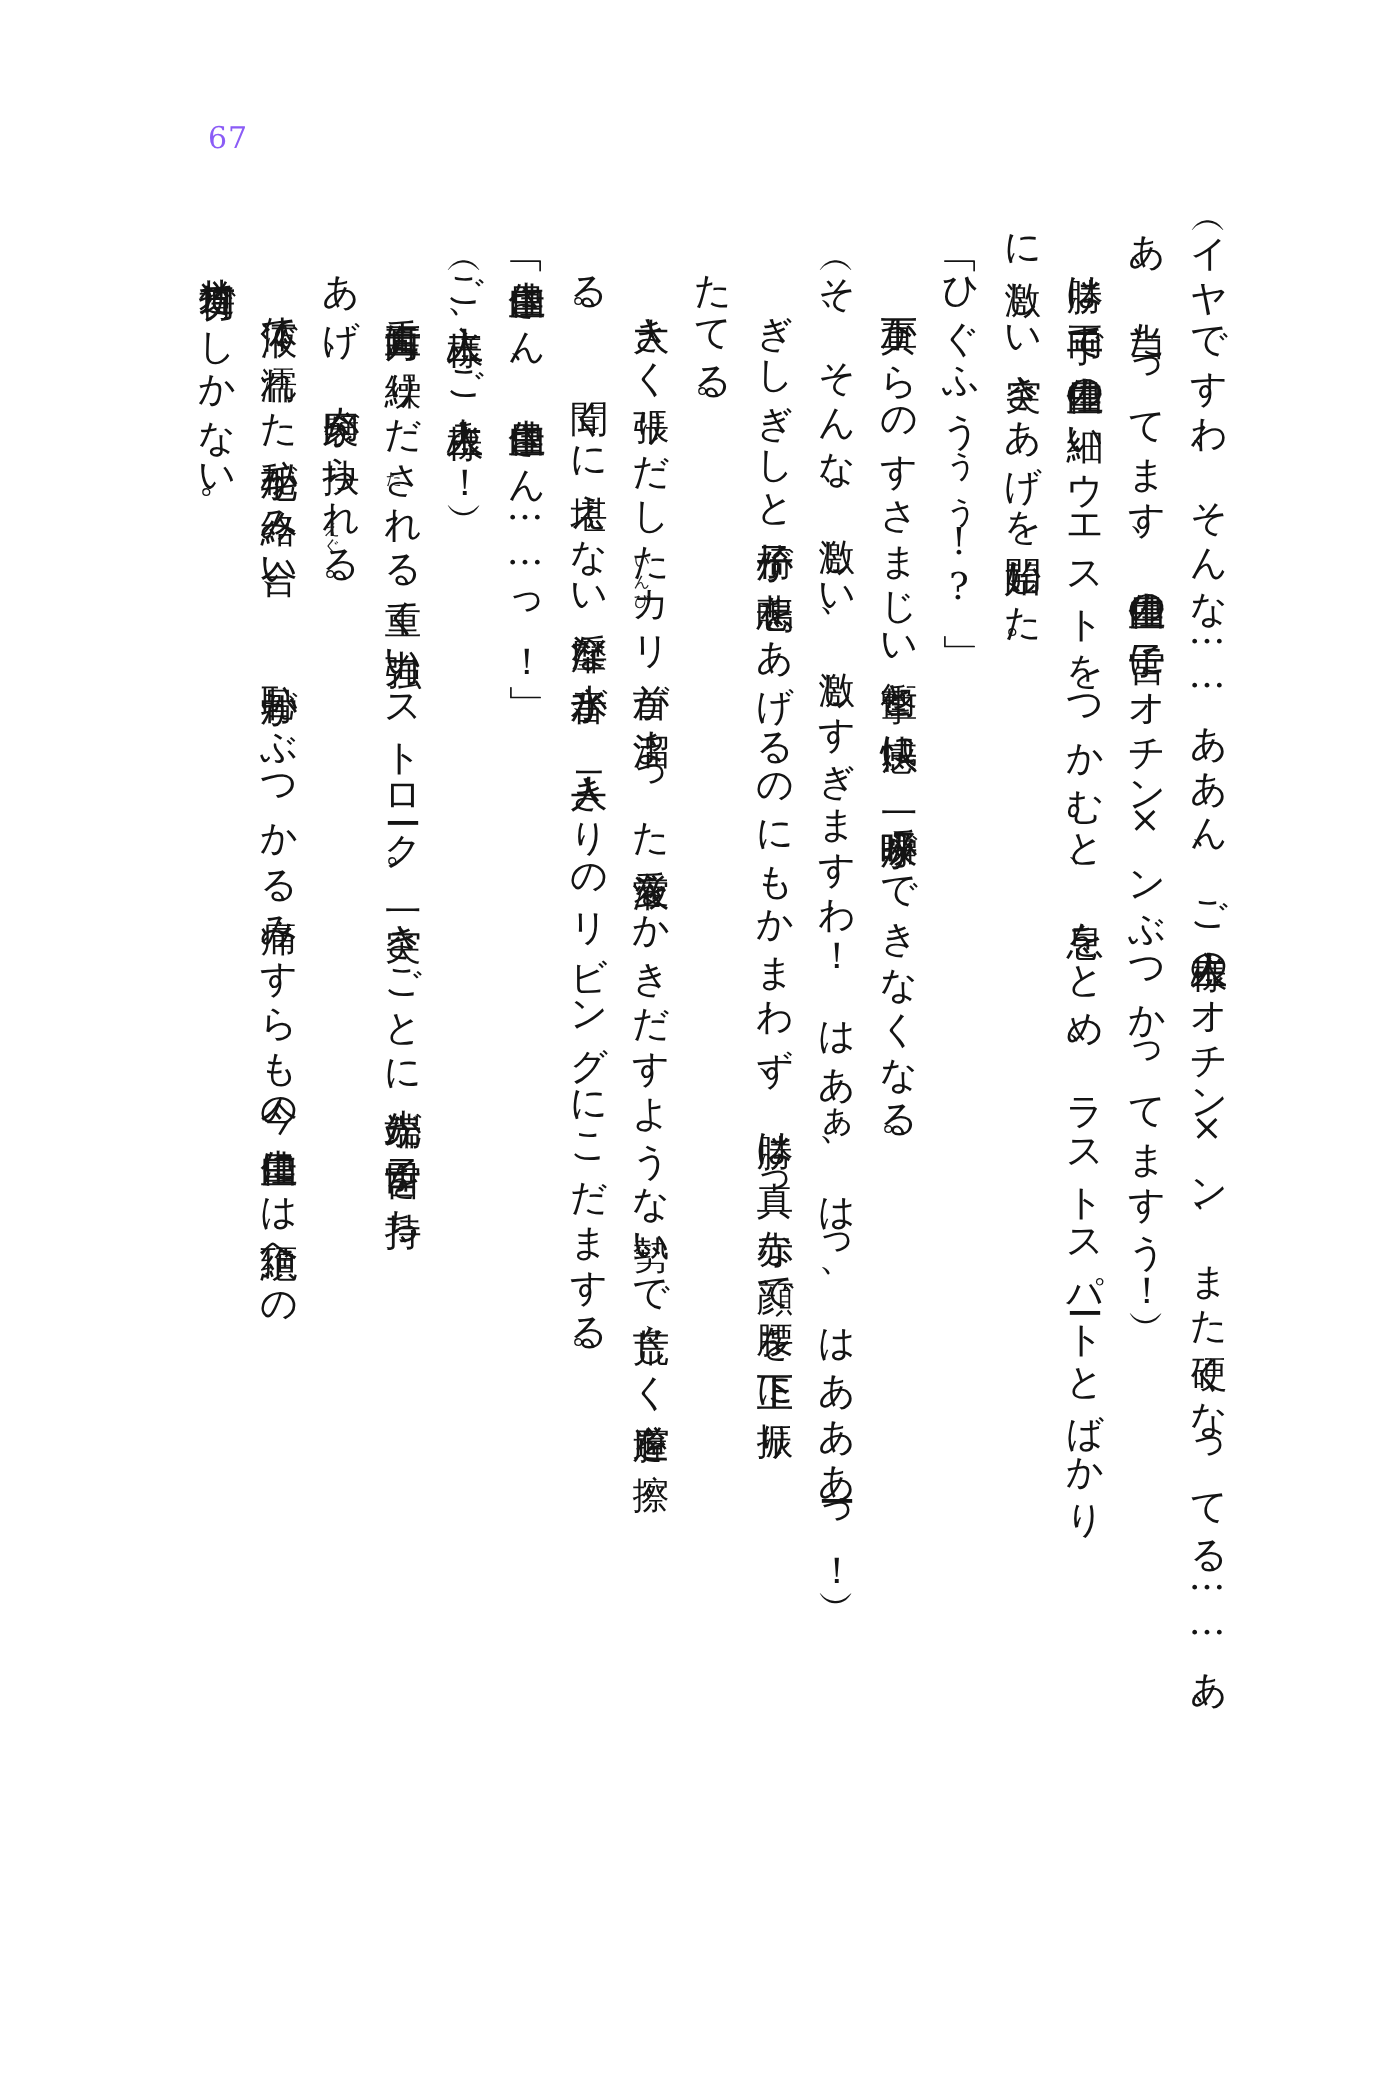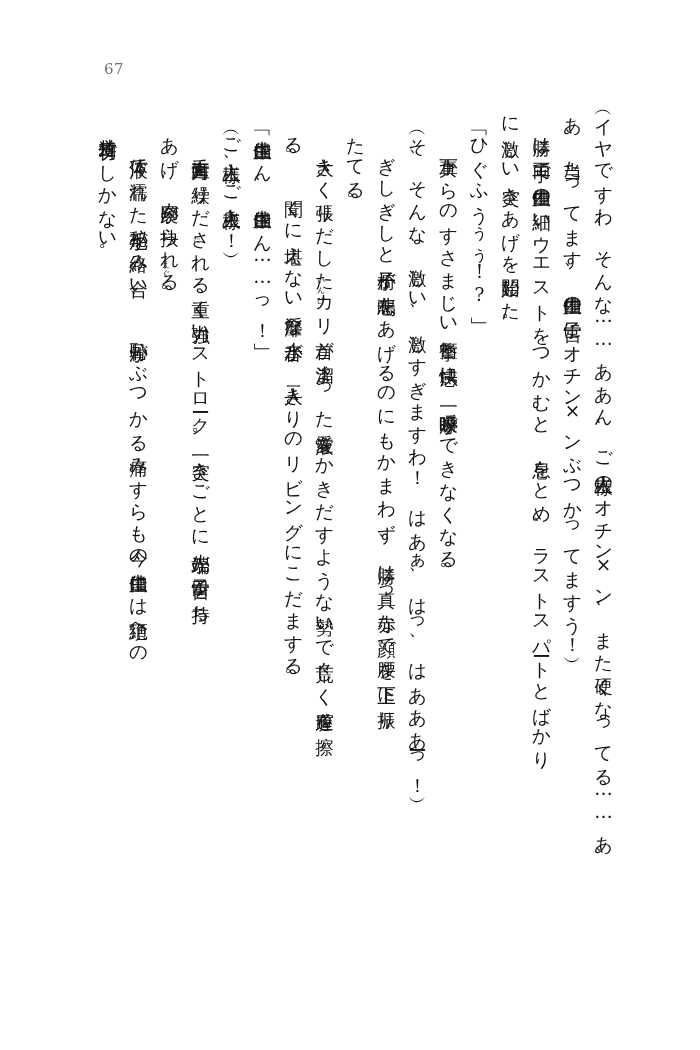--- a/index.html
+++ b/index.html
@@ -20,21 +20,21 @@
     inset: 0;
     width: 700px;
     height: 1050px;
   }
   .page-number {
     position: absolute;
     top: 60px;
     left: 104px;
     font-size: 15px;
     letter-spacing: 0.5px;
-    color: #737373;
+    color: #8b5cf6;
     font-family: "DejaVu Serif", "Liberation Serif", serif;
   }
   
   .vtext {
     position: absolute;
     top: 104px;
     left: 72px;
     width: 540px;
     height: 880px;
     display: flex;

